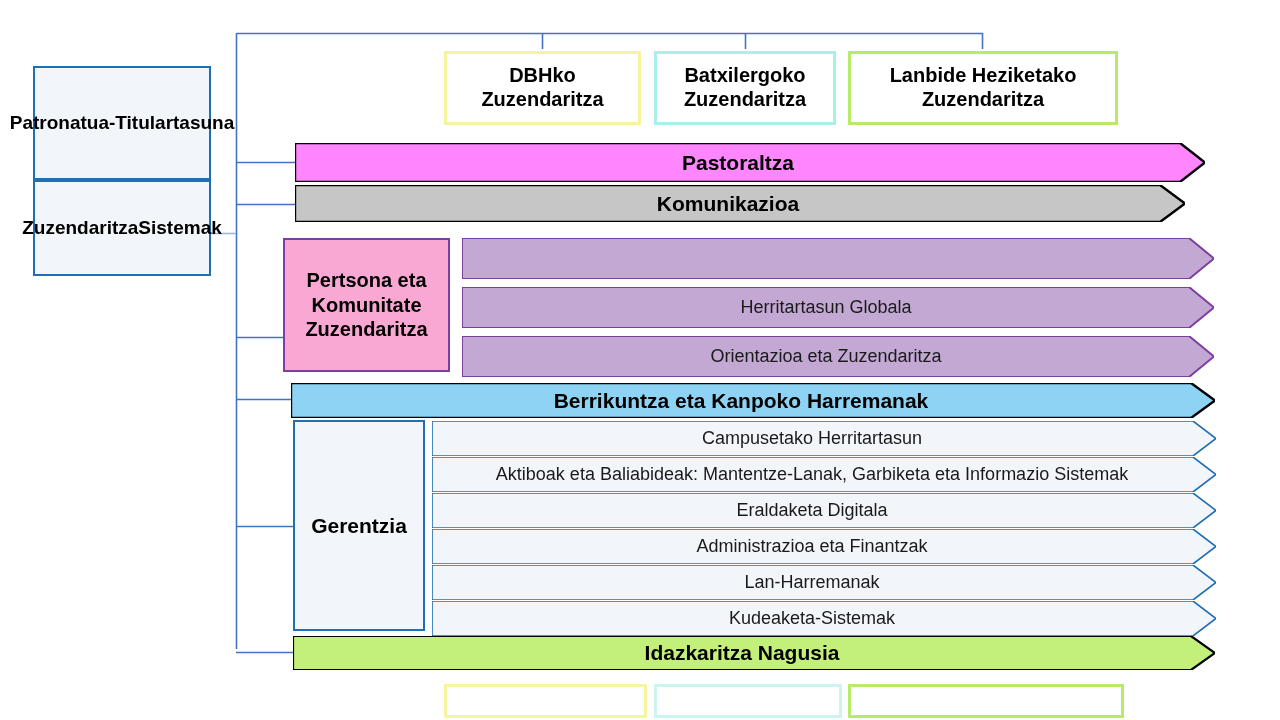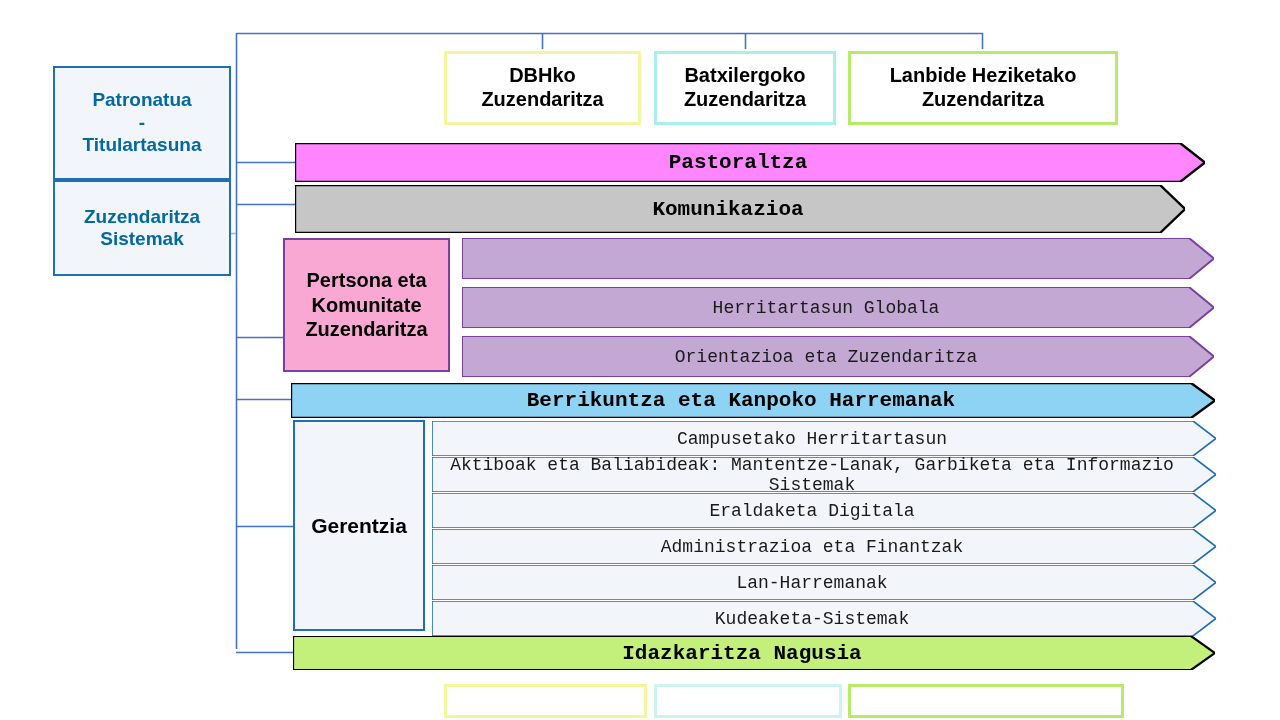--- a/index.html
+++ b/index.html
@@ -38,23 +38,22 @@
     text-align: center;
     line-height: 1.18;
   }
 
   
   .gov-box {
     background: #f2f5fa;
     border: 2px solid #1f6fb2;
     font-weight: bold;
     font-size: 19px;
-    color: #0369a1;
-    flex-direction: column;
-    margin-left: 20px;
+    color: #000000;
+    flex-direction: row;
   }
   .gov-box .line { display: block; }
 
   
   .school-box {
     background: #ffffff;
     font-weight: bold;
     font-size: 20px;
     color: #000;
     border-width: 3px;
@@ -70,21 +69,20 @@
   }
 
   
   .arrow {
     position: absolute;
     box-sizing: border-box;
     display: flex;
     align-items: center;
     justify-content: center;
     text-align: center;
-    font-family: Liberation Mono, monospace;
   }
   .arrow .arrow-shape {
     position: absolute;
     left: 0; top: 0;
     width: 100%;
     height: 100%;
   }
   .arrow .arrow-label {
     position: relative;
     z-index: 2;
@@ -176,21 +174,21 @@
     <span class="line">Zuzendaritza</span>
   </div>
 
   <div class="arrow strong" style="left:295px; top:143px; width:910px; height:39px;">
     <svg class="arrow-shape" viewBox="0 0 910 39" preserveAspectRatio="none">
       <polygon id="shape-pastoraltza" points="0,0 885,0 910,19.5 885,39 0,39" fill="#ff86ff" stroke="#000000" stroke-width="2.4" vector-effect="non-scaling-stroke"></polygon>
     </svg>
     <span class="arrow-label">Pastoraltza</span>
   </div>
 
-  <div class="arrow strong" style="left:295px; top:185px; width:890px; height:48px;">
+  <div class="arrow strong" style="left:295px; top:185px; width:890px; height:37px;">
     <svg class="arrow-shape" viewBox="0 0 890 39" preserveAspectRatio="none">
       <polygon id="shape-komunikazioa" points="0,0 865,0 890,19.5 865,39 0,39" fill="#c6c6c6" stroke="#000000" stroke-width="2.4" vector-effect="non-scaling-stroke"></polygon>
     </svg>
     <span class="arrow-label">Komunikazioa</span>
   </div>
 
   <div class="side-label purple" style="left: 283px; top: 238px; width: 167px; height: 134px; background: #f9a8d4; border-color: rgb(123, 63, 160);">
     <span class="line">Pertsona eta</span>
     <span class="line">Komunitate</span>
     <span class="line">Zuzendaritza</span>

